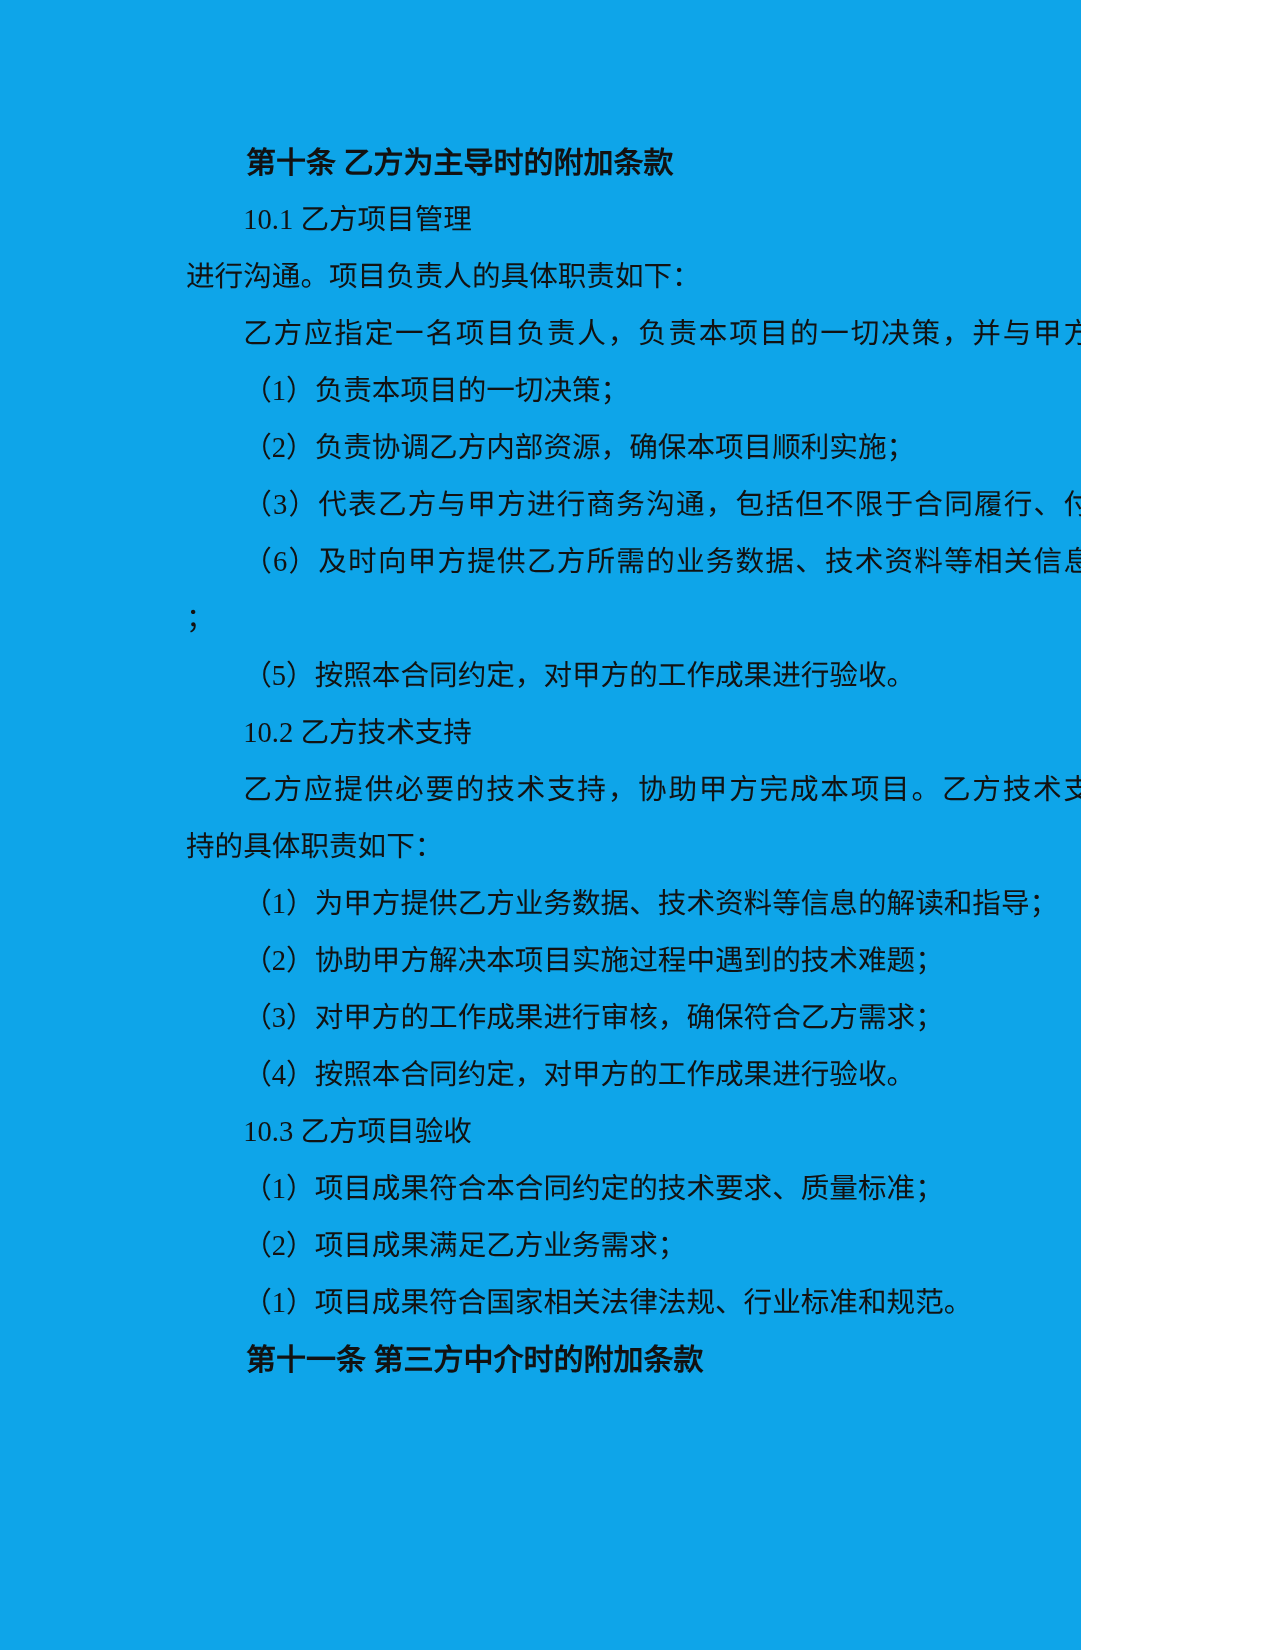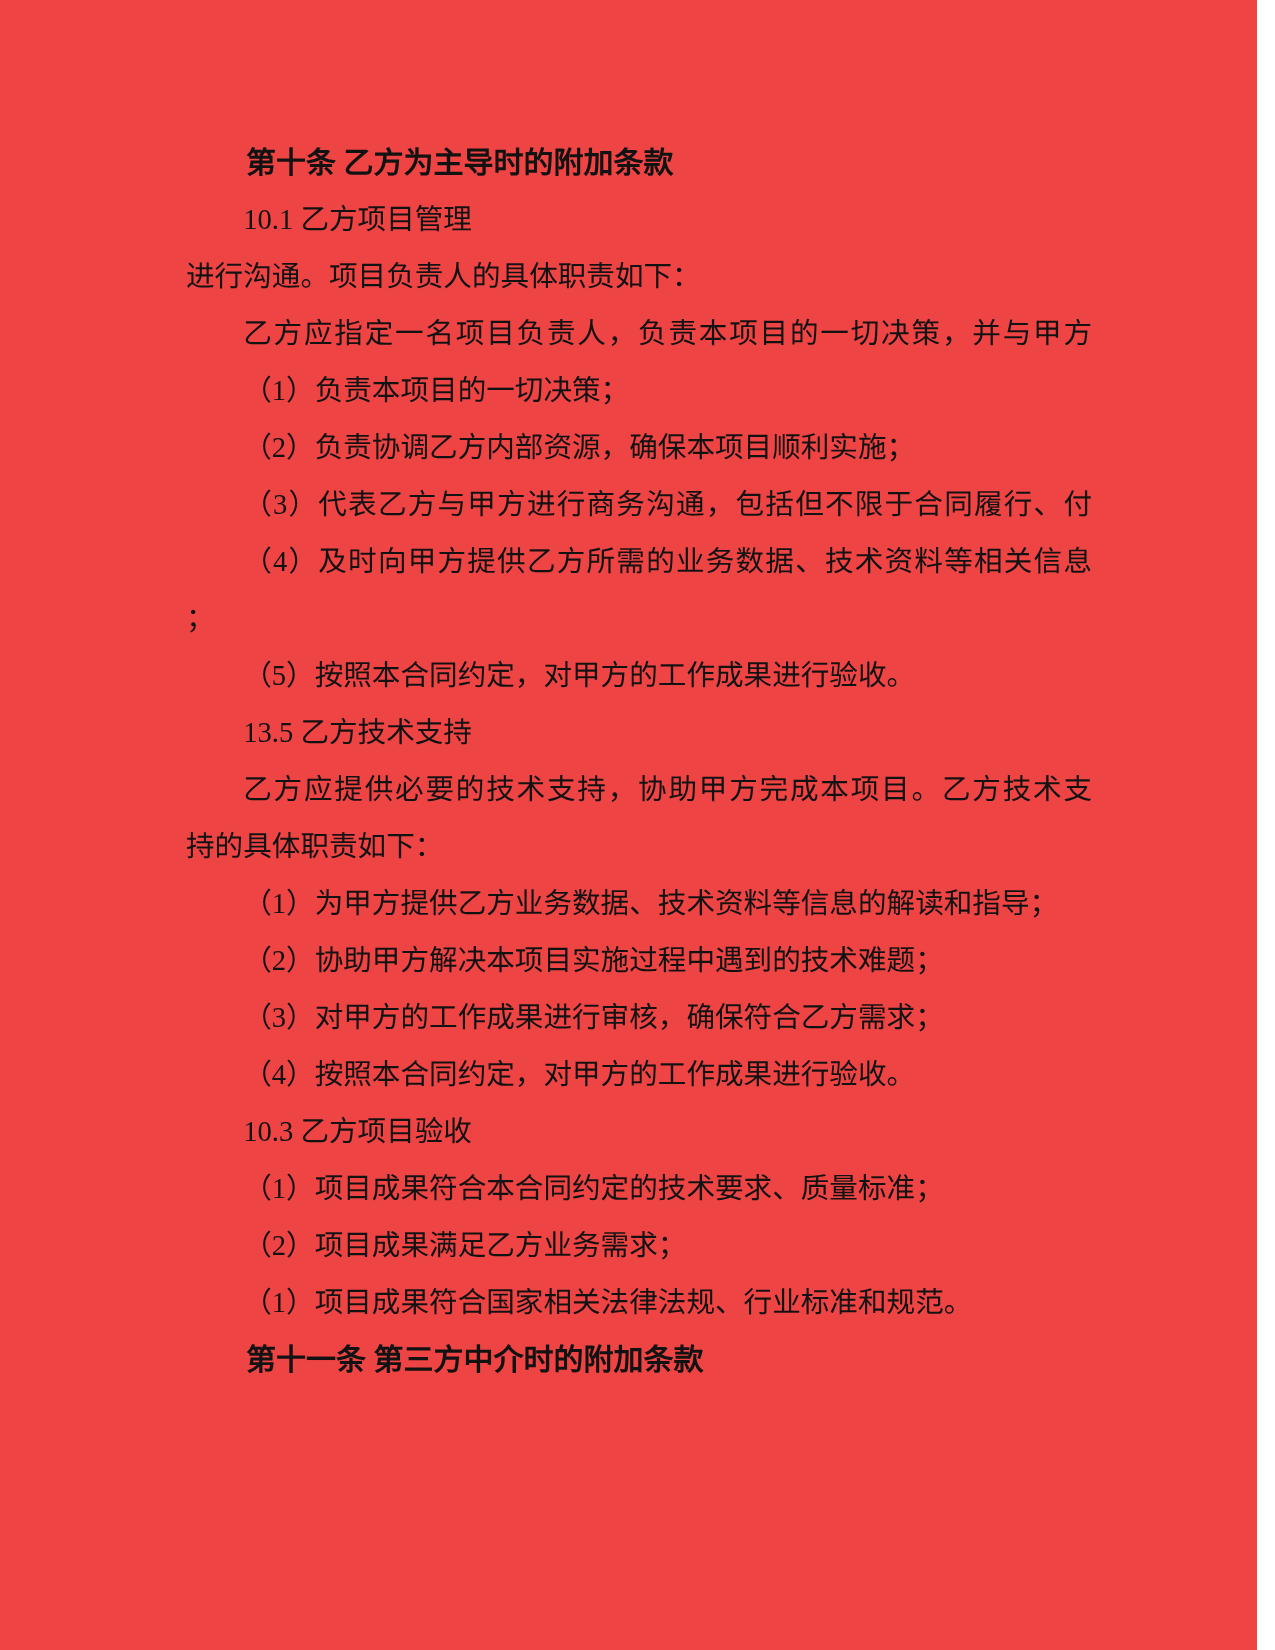--- a/index.html
+++ b/index.html
@@ -2,23 +2,23 @@
 <html lang="zh-CN"><head>
 <meta charset="utf-8">
 <style>
   html, body {
     margin: 0;
     padding: 0;
     background: #ffffff;
   }
   .page {
     position: relative;
-    width: 1257px;
+    width: 1081px;
     height: 1650px;
-    background: #ef4444;
+    background: #0ea5e9;
     overflow: hidden;
   }
   .content {
     position: absolute;
     left: 186px;
     top: 134px;
     width: 906px;
     font-family: "Liberation Serif", "DejaVu Serif", serif;
     font-size: 28.6px;
     line-height: 57px;
@@ -52,24 +52,24 @@
 
 <div class="page">
   <div class="content">
     <div class="ln h">第十条 乙方为主导时的附加条款</div>
     <div class="ln">10.1 乙方项目管理</div>
     <div class="ln cont">进行沟通。项目负责人的具体职责如下：</div>
     <div class="ln fill">乙方应指定一名项目负责人，负责本项目的一切决策，并与甲方</div>
     <div class="ln">（1）负责本项目的一切决策；</div>
     <div class="ln">（2）负责协调乙方内部资源，确保本项目顺利实施；</div>
     <div class="ln fill">（3）代表乙方与甲方进行商务沟通，包括但不限于合同履行、付</div>
-    <div class="ln fill">（4）及时向甲方提供乙方所需的业务数据、技术资料等相关信息</div>
+    <div class="ln fill">（6）及时向甲方提供乙方所需的业务数据、技术资料等相关信息</div>
     <div class="ln cont">；</div>
     <div class="ln">（5）按照本合同约定，对甲方的工作成果进行验收。</div>
-    <div class="ln">13.5 乙方技术支持</div>
+    <div class="ln">10.2 乙方技术支持</div>
     <div class="ln fill">乙方应提供必要的技术支持，协助甲方完成本项目。乙方技术支</div>
     <div class="ln cont">持的具体职责如下：</div>
     <div class="ln">（1）为甲方提供乙方业务数据、技术资料等信息的解读和指导；</div>
     <div class="ln">（2）协助甲方解决本项目实施过程中遇到的技术难题；</div>
     <div class="ln">（3）对甲方的工作成果进行审核，确保符合乙方需求；</div>
     <div class="ln">（4）按照本合同约定，对甲方的工作成果进行验收。</div>
     <div class="ln">10.3 乙方项目验收</div>
     <div class="ln">（1）项目成果符合本合同约定的技术要求、质量标准；</div>
     <div class="ln">（2）项目成果满足乙方业务需求；</div>
     <div class="ln">（1）项目成果符合国家相关法律法规、行业标准和规范。</div>

